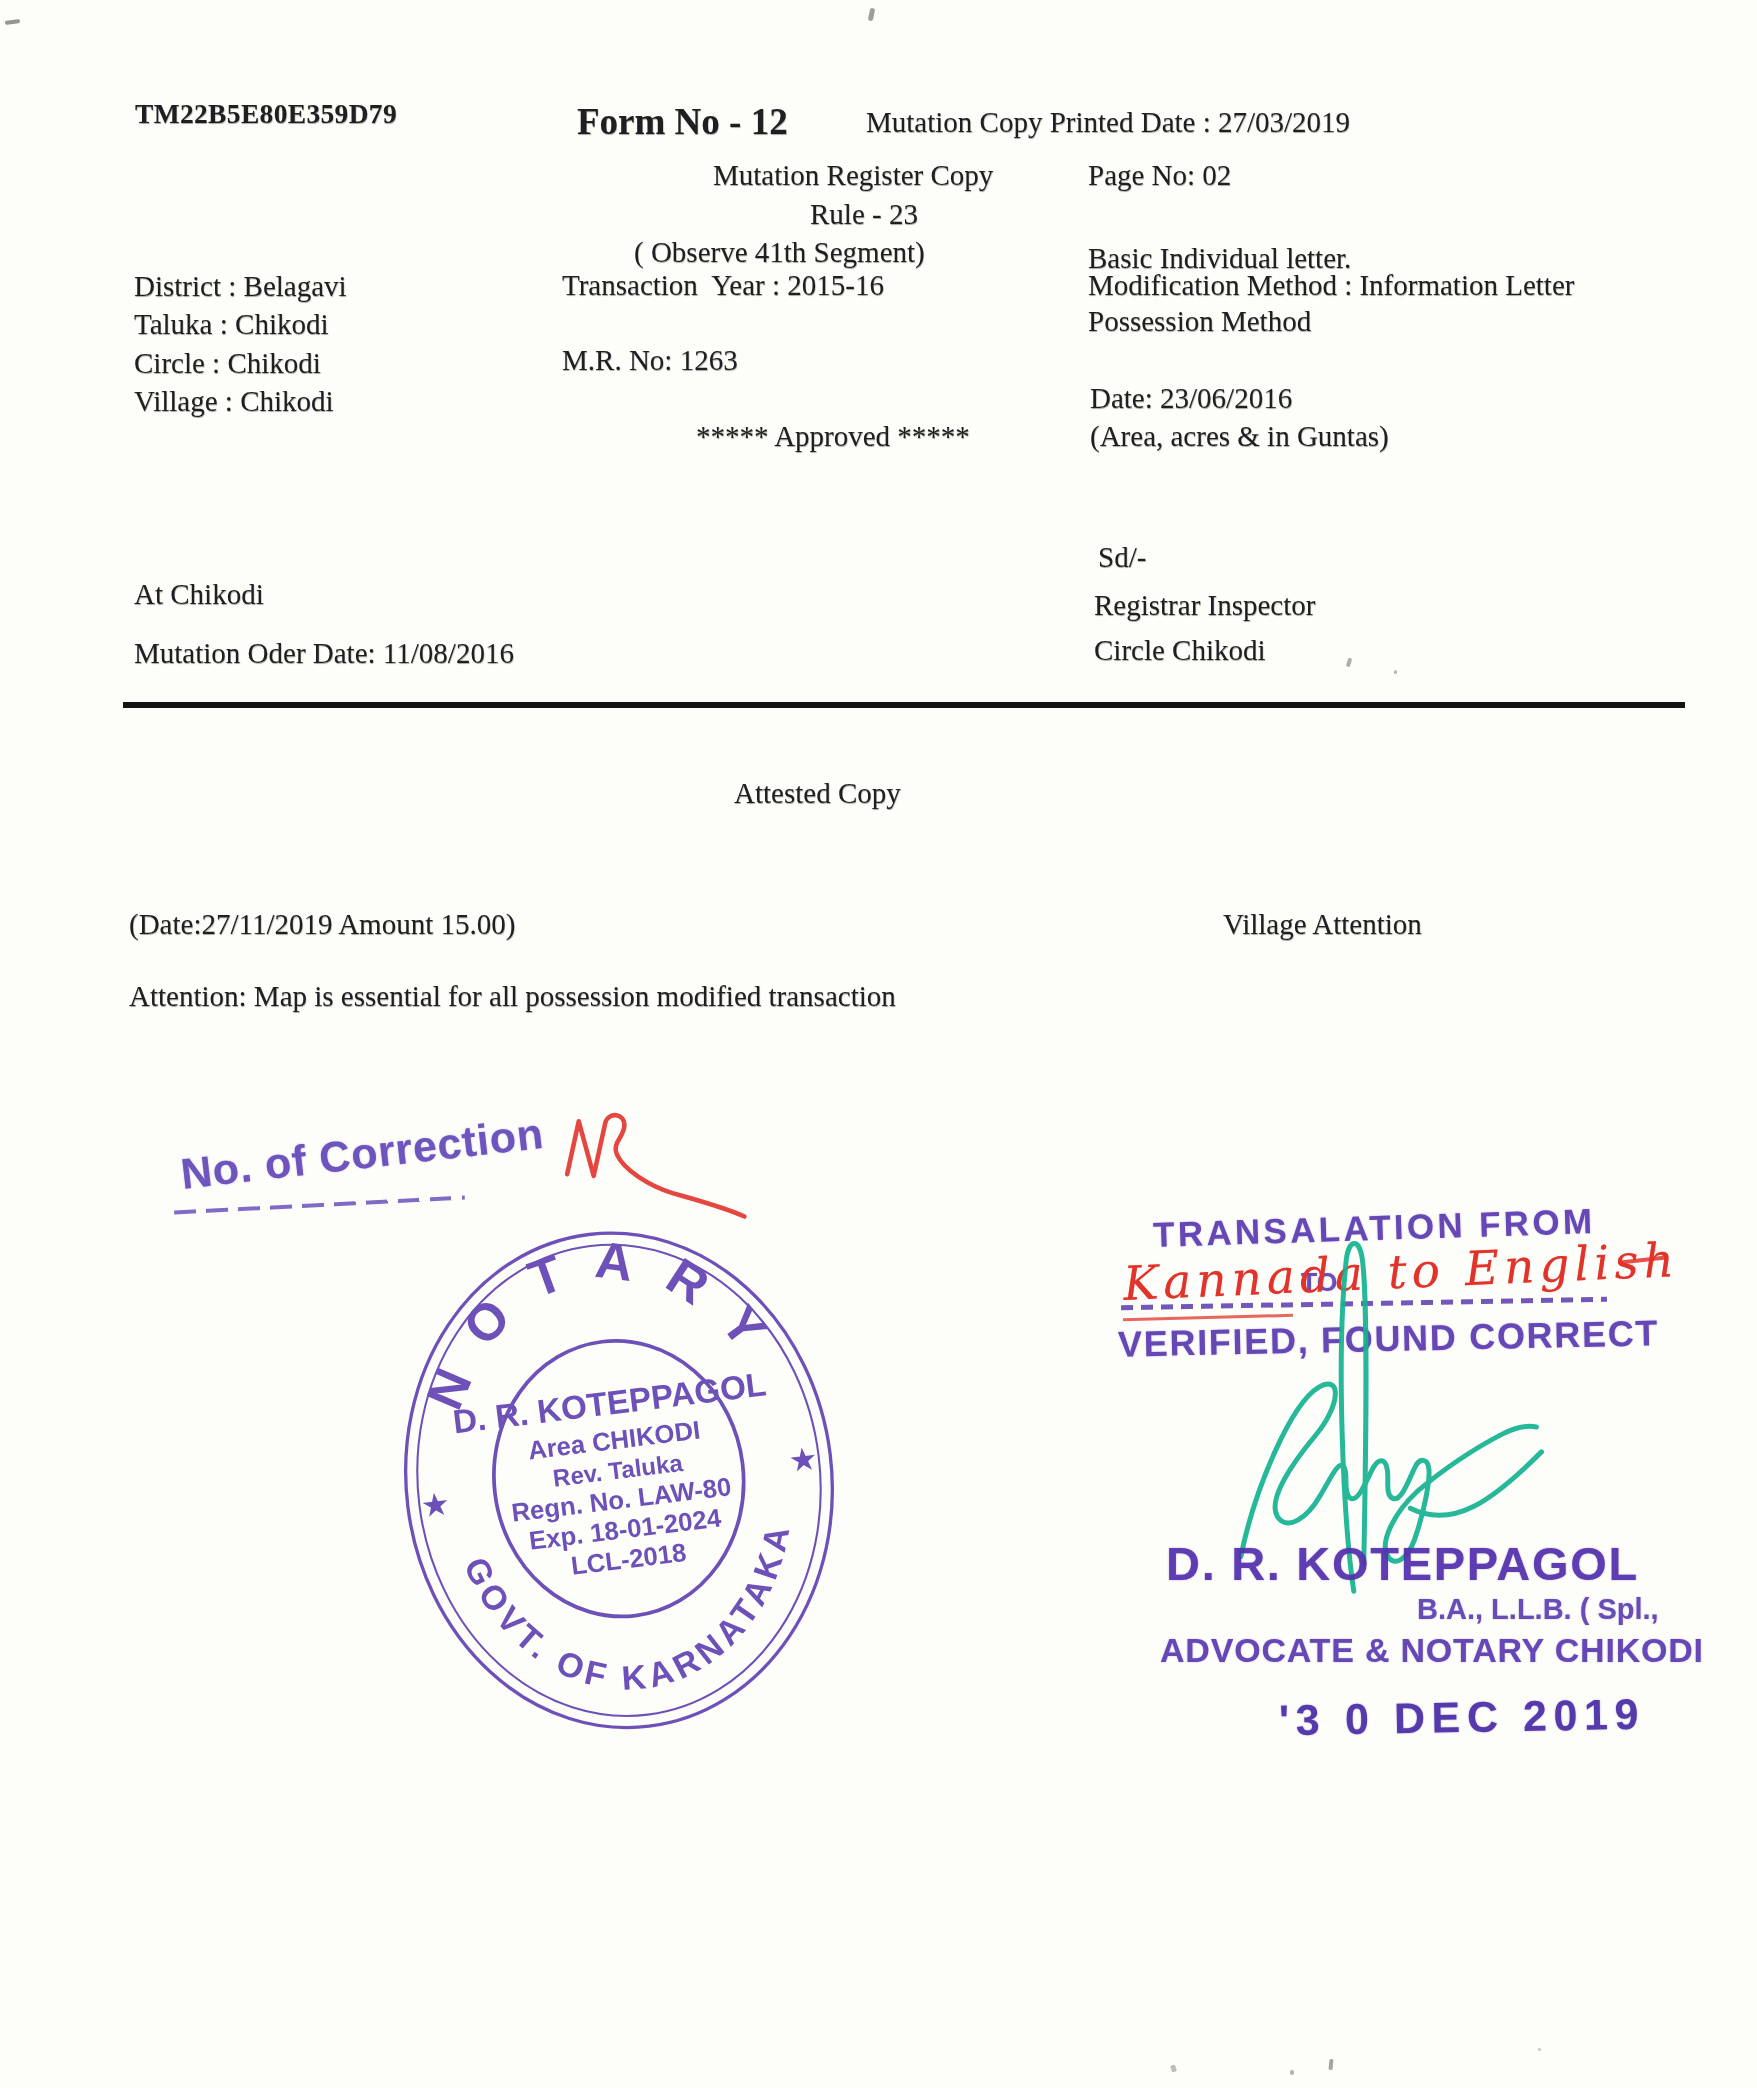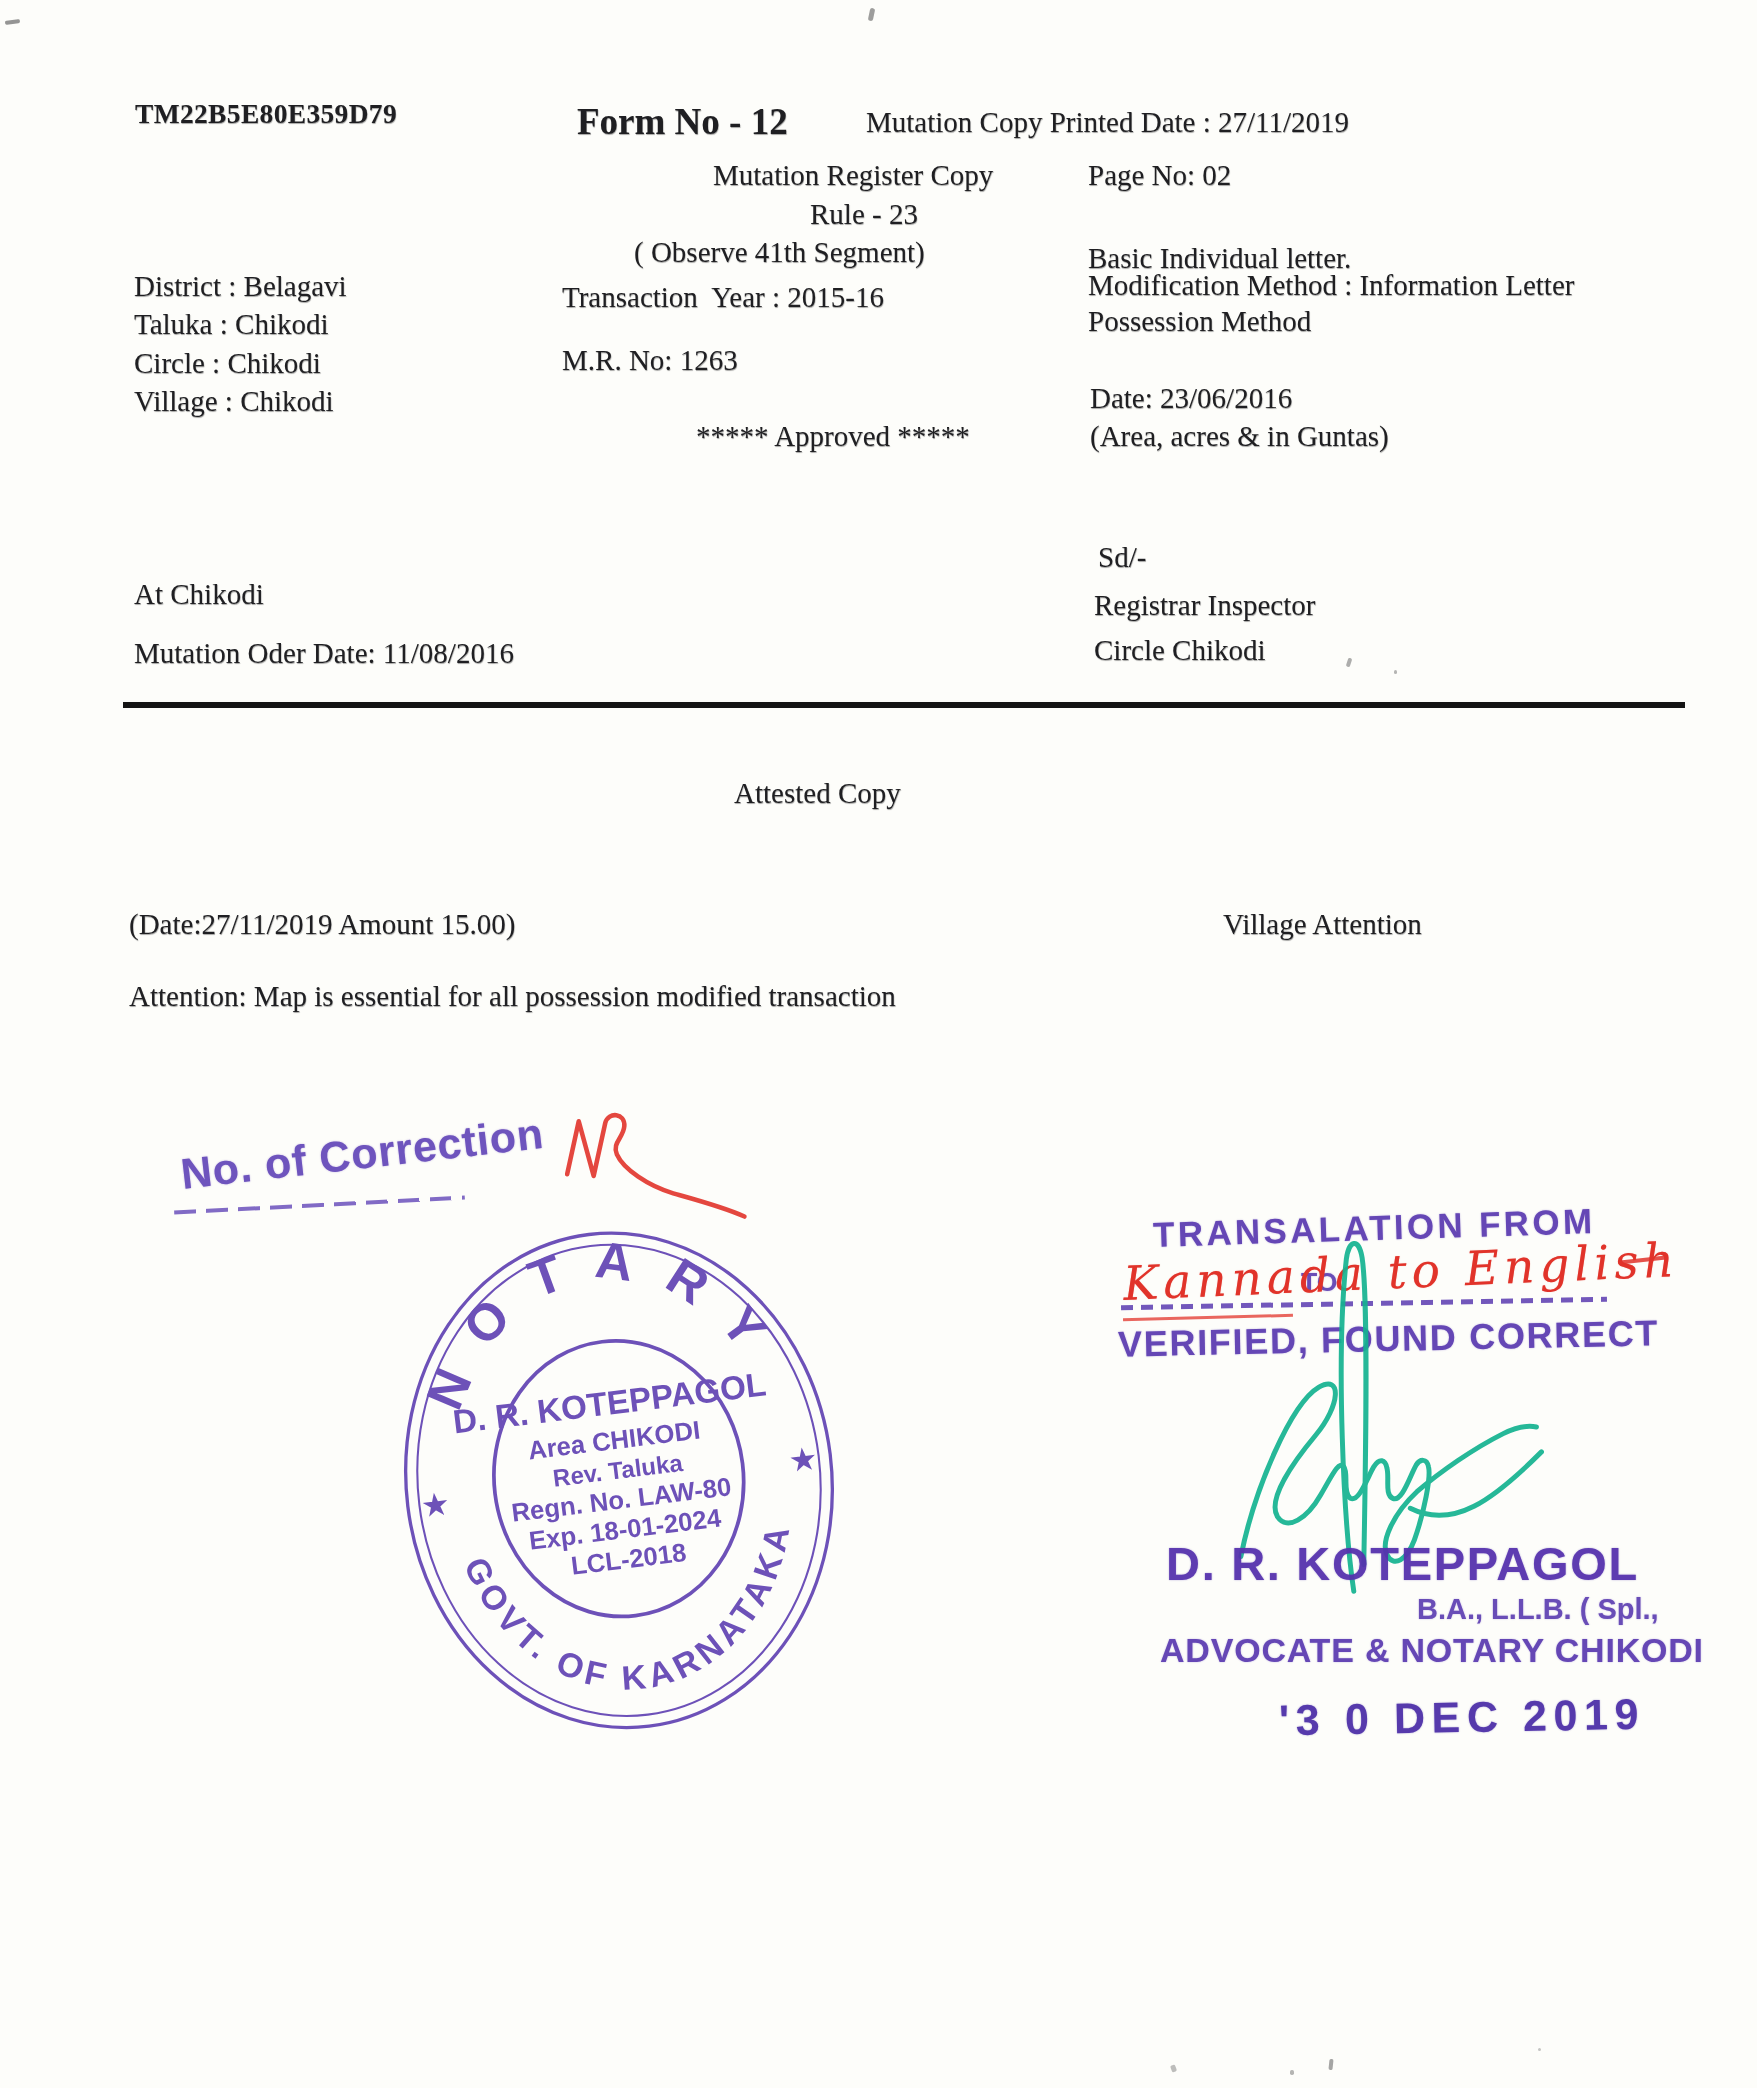--- a/index.html
+++ b/index.html
@@ -24,30 +24,30 @@
   svg{position:absolute;overflow:visible;}
   svg text{font-family:"Liberation Sans",sans-serif;font-weight:700;}
 </style>
 </head>
 <body>
 
 <div class="page">
 
   <div class="t b" style="left:135px;top:101px;font-size:27.4px;letter-spacing:0.4px">TM22B5E80E359D79</div>
   <div class="t b" style="left:577px;top:103px;font-size:37px">Form No - 12</div>
-  <div class="t" style="left:866px;top:108px">Mutation Copy Printed Date : 27/11/2019</div>
+  <div class="t" style="left:866px;top:108px">Mutation Copy Printed Date : 27/03/2019</div>
 
   <div class="t" style="left:713px;top:161px">Mutation Register Copy</div>
   <div class="t" style="left:1088px;top:161px">Page No: 02</div>
   <div class="t" style="left:810px;top:200px">Rule - 23</div>
   <div class="t" style="left:634px;top:238px">( Observe 41th Segment)</div>
   <div class="t" style="left:1088px;top:244px">Basic Individual letter.</div>
 
   <div class="t" style="left:134px;top:272px">District : Belagavi</div>
-  <div class="t" style="left:562px;top:283px">Transaction  Year : 2015-16</div>
+  <div class="t" style="left:562px;top:271px">Transaction  Year : 2015-16</div>
   <div class="t" style="left:1088px;top:271px">Modification Method : Information Letter</div>
 
   <div class="t" style="left:134px;top:310px">Taluka : Chikodi</div>
   <div class="t" style="left:1088px;top:307px">Possession Method</div>
 
   <div class="t" style="left:134px;top:349px">Circle : Chikodi</div>
   <div class="t" style="left:562px;top:346px">M.R. No: 1263</div>
 
   <div class="t" style="left:134px;top:387px">Village : Chikodi</div>
   <div class="t" style="left:1090px;top:384px">Date: 23/06/2016</div>

